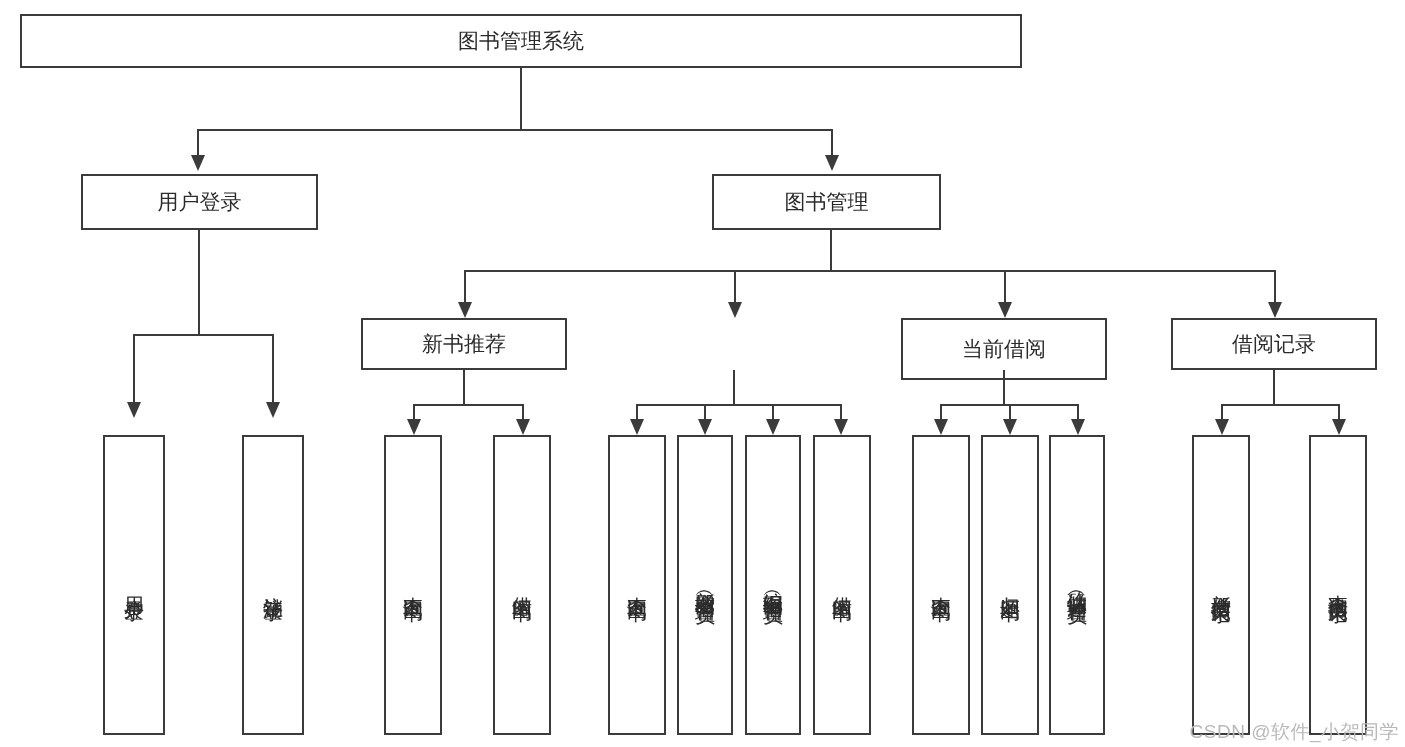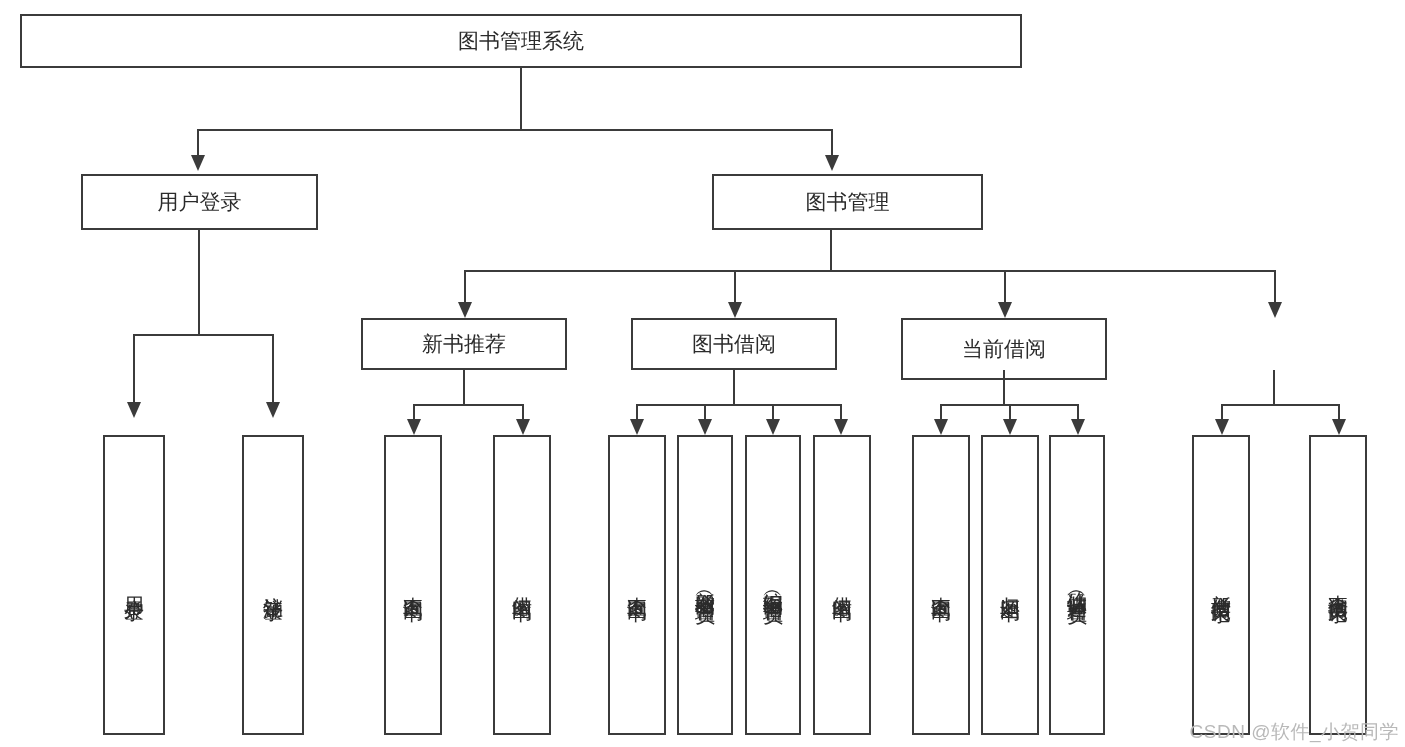--- a/index.html
+++ b/index.html
@@ -84,21 +84,21 @@
   <div class="ln hlin" style="left:197px;top:129px;width:636px;"></div>
 
   <div class="ln vlin" style="left:197px;top:129px;height:28px;"></div>
   <div class="arrow" style="left:191px;top:155px;"></div>
   <div class="ln vlin" style="left:831px;top:129px;height:28px;"></div>
   <div class="arrow" style="left:825px;top:155px;"></div>
 
   <div class="node h" style="left:81px;top:174px;width:237px;height:56px;">
     <span class="lbl">用户登录</span>
   </div>
-  <div class="node h" style="left:712px;top:174px;width:271px;height:56px;">
+  <div class="node h" style="left:712px;top:174px;width:229px;height:56px;">
     <span class="lbl">图书管理</span>
   </div>
 
   <div class="ln vlin" style="left:198px;top:230px;height:105px;"></div>
   <div class="ln hlin" style="left:133px;top:334px;width:140px;"></div>
   <div class="ln vlin" style="left:133px;top:334px;height:70px;"></div>
   <div class="arrow" style="left:127px;top:402px;"></div>
   <div class="ln vlin" style="left:272px;top:334px;height:70px;"></div>
   <div class="arrow" style="left:266px;top:402px;"></div>
 
@@ -109,25 +109,25 @@
   <div class="ln vlin" style="left:734px;top:270px;height:34px;"></div>
   <div class="arrow" style="left:728px;top:302px;"></div>
   <div class="ln vlin" style="left:1004px;top:270px;height:34px;"></div>
   <div class="arrow" style="left:998px;top:302px;"></div>
   <div class="ln vlin" style="left:1274px;top:270px;height:34px;"></div>
   <div class="arrow" style="left:1268px;top:302px;"></div>
 
   <div class="node h" style="left:361px;top:318px;width:206px;height:52px;">
     <span class="lbl">新书推荐</span>
   </div>
-  <div class="node h" style="left:631px;top:318px;width:206px;height:52px;">
-    <span class="lbl">图书借阅</span>
-  </div>
   <div class="node h" style="left:901px;top:318px;width:206px;height:62px;">
     <span class="lbl">当前借阅</span>
+  </div>
+  <div class="node h" style="left:1171px;top:318px;width:206px;height:52px;">
+    <span class="lbl">借阅记录</span>
   </div>
 
   <div class="ln vlin" style="left:463px;top:370px;height:35px;"></div>
   <div class="ln hlin" style="left:413px;top:404px;width:110px;"></div>
   <div class="ln vlin" style="left:413px;top:404px;height:17px;"></div>
   <div class="arrow" style="left:407px;top:419px;"></div>
   <div class="ln vlin" style="left:522px;top:404px;height:17px;"></div>
   <div class="arrow" style="left:516px;top:419px;"></div>
 
   <div class="ln vlin" style="left:733px;top:370px;height:35px;"></div>

